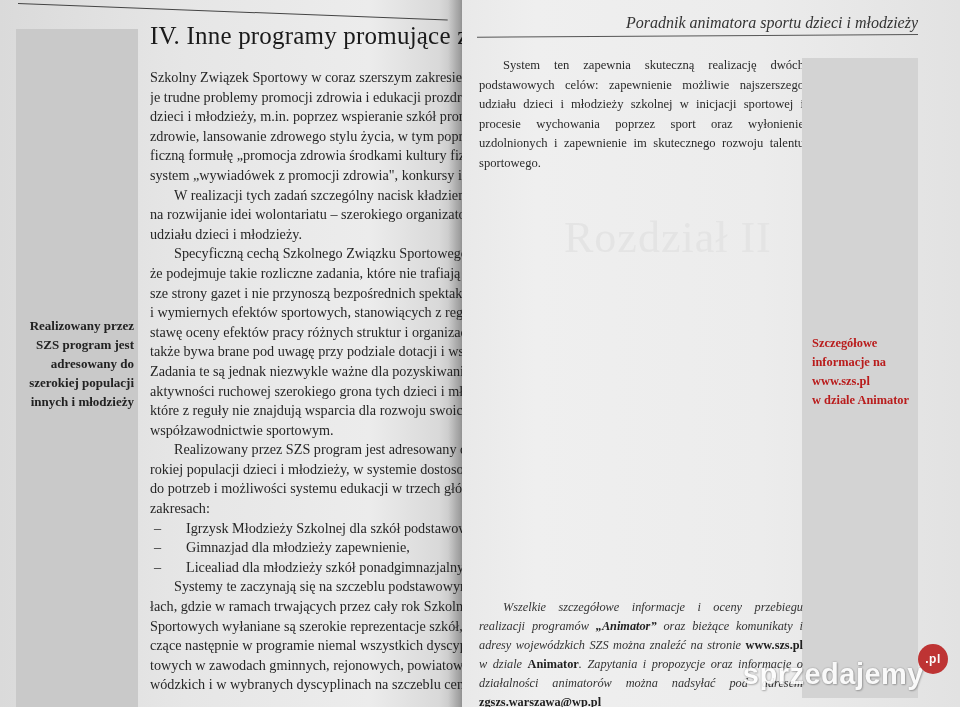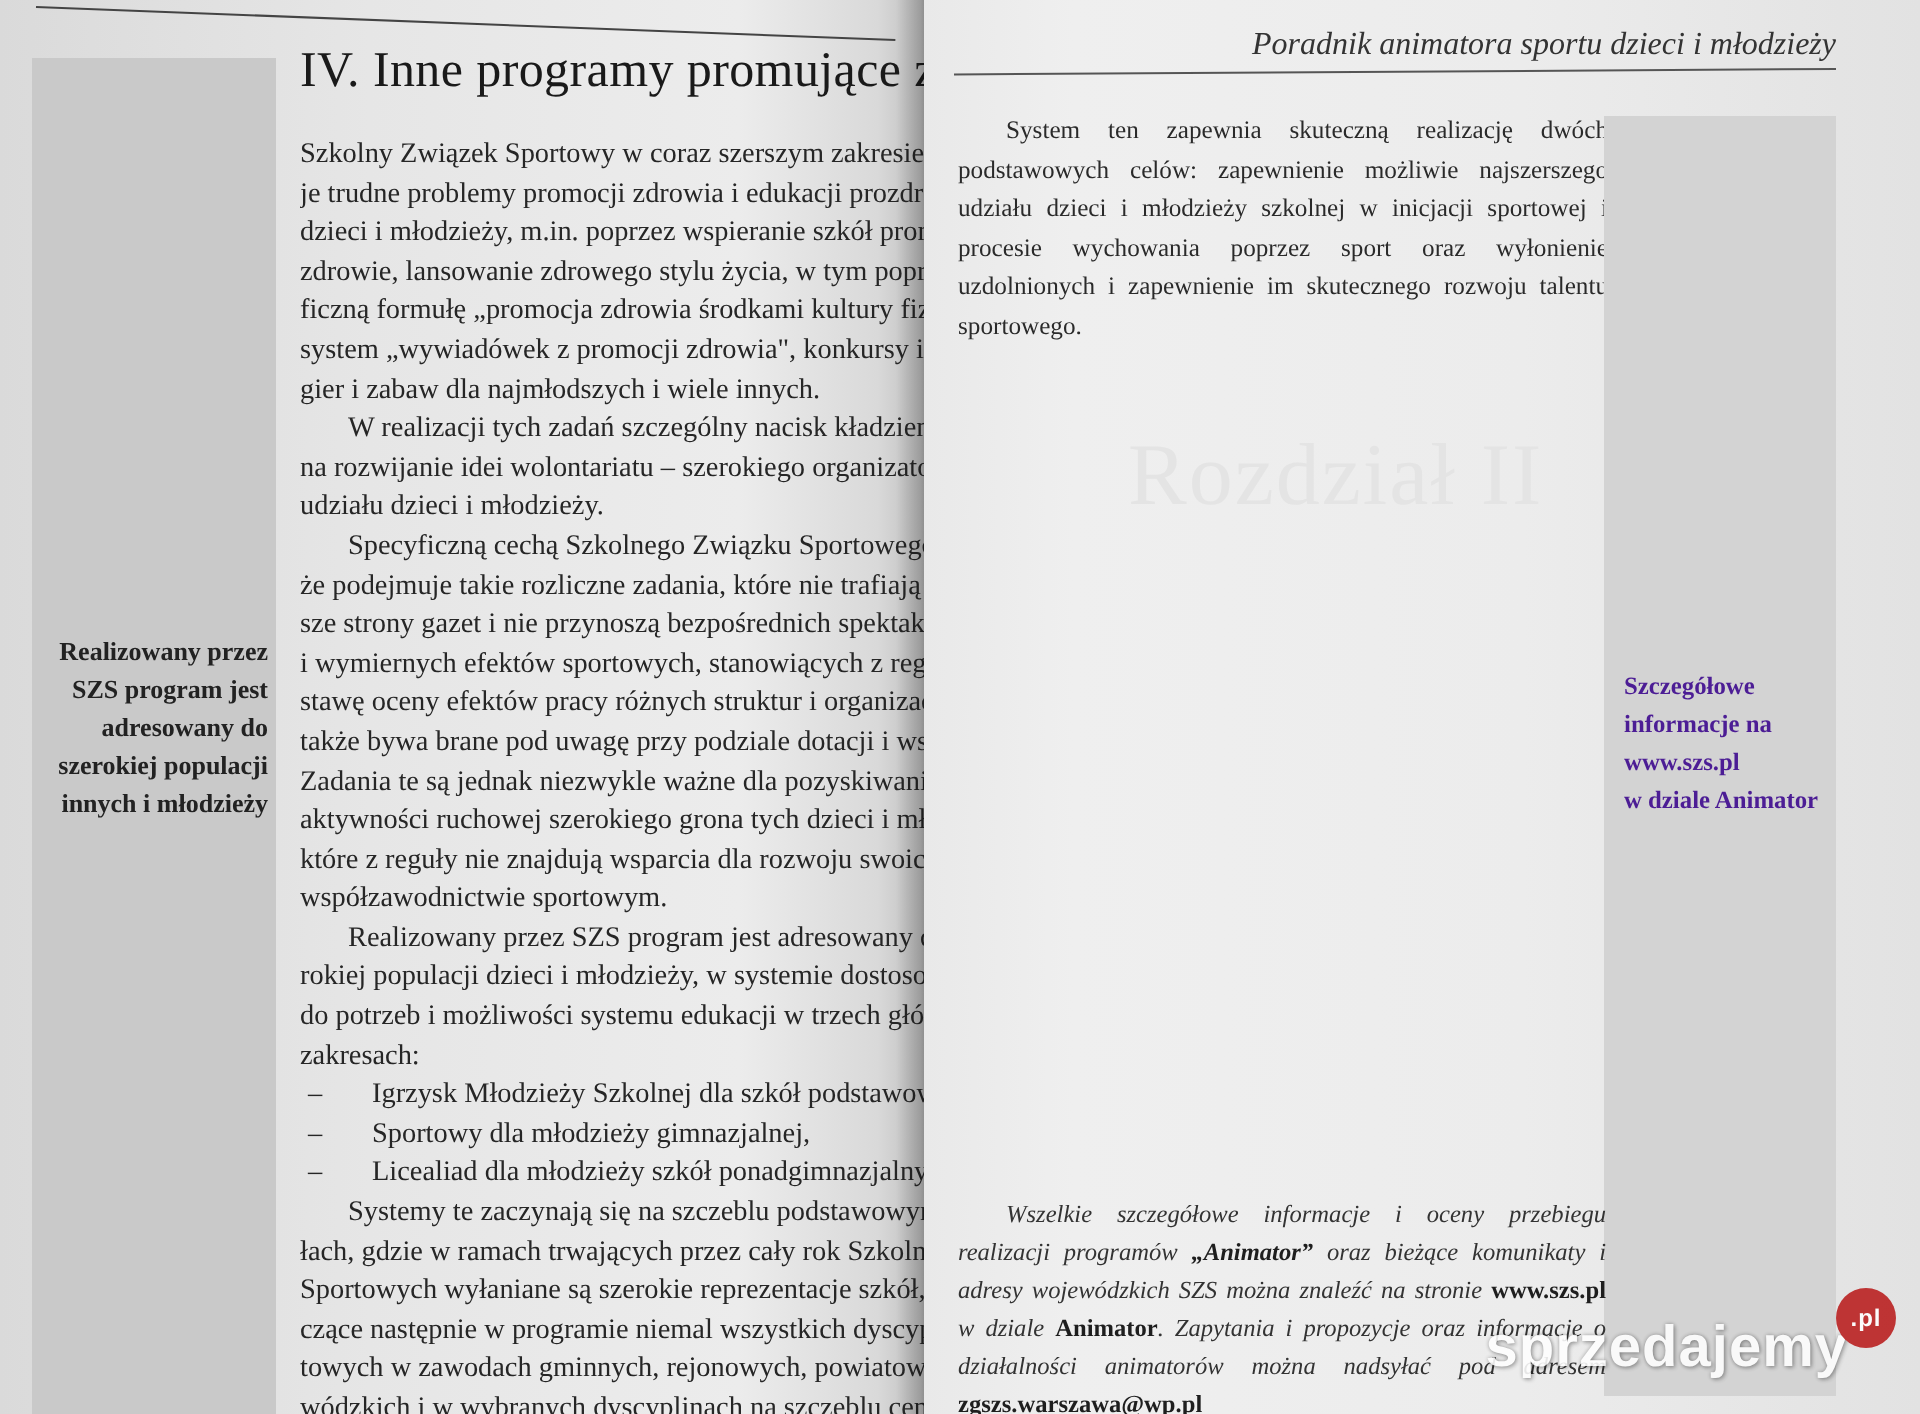--- a/index.html
+++ b/index.html
@@ -67,21 +67,21 @@
   .ghost-heading {
     position: absolute; left: 102px; top: 212px;
     font-size: 44px; color: #e4e4e4; letter-spacing: 1px; white-space: nowrap;
   }
   .sidebar-box-right {
     position: absolute; left: 340px; top: 58px; width: 116px; height: 640px;
     background: #d3d3d3;
   }
   .sidebar-box-right .note {
     position: absolute; left: 10px; top: 276px; width: 110px;
-    font-weight: bold; font-size: 12.4px; line-height: 19px; color: #4c1d95;
+    font-weight: bold; font-size: 12.4px; line-height: 19px; color: #b91c1c;
   }
   .footnote {
     position: absolute; left: 17px; top: 598px; width: 324px;
     font-style: italic; font-size: 12.3px; line-height: 19px; color: #333; text-align: justify;
   }
   .footnote .first { text-indent: 24px; }
   .footnote b { font-style: italic; font-weight: bold; color: #1e1e1e; margin-top: 32px; }
   .footnote b.plain { font-style: normal; }
   
   .watermark {
@@ -115,40 +115,39 @@
       </div>
     </div>
     <div class="chapter-title">IV. Inne programy promujące zdrow</div>
     <div class="body-left" id="body-left">
         <span class="line"><span>Szkolny Związek Sportowy w coraz szerszym zakresie podej</span></span>
         <span class="line"><span>je trudne problemy promocji zdrowia i edukacji prozdrow</span></span>
         <span class="line"><span>dzieci i młodzieży, m.in. poprzez wspieranie szkół promuj</span></span>
         <span class="line"><span>zdrowie, lansowanie zdrowego stylu życia, w tym poprzez spe</span></span>
         <span class="line"><span>ficzną formułę „promocja zdrowia środkami kultury fizycz</span></span>
         <span class="line"><span>system „wywiadówek z promocji zdrowia", konkursy i tur</span></span>
-        <span class="line"><span>gier i zabaw dla najmłodszych i wiele innych.</span></span>
         <span class="line indent"><span>W realizacji tych zadań szczególny nacisk kładziemy</span></span>
         <span class="line"><span>na rozwijanie idei wolontariatu – szerokiego organizatorsk</span></span>
         <span class="line"><span>udziału dzieci i młodzieży.</span></span>
         <span class="line indent"><span>Specyficzną cechą Szkolnego Związku Sportowego jest</span></span>
         <span class="line"><span>że podejmuje takie rozliczne zadania, które nie trafiają na pi</span></span>
         <span class="line"><span>sze strony gazet i nie przynoszą bezpośrednich spektakular</span></span>
         <span class="line"><span>i wymiernych efektów sportowych, stanowiących z reguły p</span></span>
         <span class="line"><span>stawę oceny efektów pracy różnych struktur i organizac</span></span>
         <span class="line"><span>także bywa brane pod uwagę przy podziale dotacji i wspa</span></span>
         <span class="line"><span>Zadania te są jednak niezwykle ważne dla pozyskiwania</span></span>
         <span class="line"><span>aktywności ruchowej szerokiego grona tych dzieci i młodz</span></span>
         <span class="line"><span>które z reguły nie znajdują wsparcia dla rozwoju swoich szan</span></span>
         <span class="line"><span>współzawodnictwie sportowym.</span></span>
         <span class="line indent"><span>Realizowany przez SZS program jest adresowany do</span></span>
         <span class="line"><span>rokiej populacji dzieci i młodzieży, w systemie dostosowa</span></span>
         <span class="line"><span>do potrzeb i możliwości systemu edukacji w trzech głów</span></span>
         <span class="line"><span>zakresach:</span></span>
         <span class="line"><span class="dash">–</span><span>Igrzysk Młodzieży Szkolnej dla szkół podstawowych,</span></span>
-        <span class="line"><span class="dash">–</span><span>Sportowy dla młodzieży gimnazjalnej,</span></span>
+        <span class="line"><span class="dash">–</span><span>Gimnazjad dla młodzieży zapewnienie,</span></span>
         <span class="line"><span class="dash">–</span><span>Licealiad dla młodzieży szkół ponadgimnazjalnych.</span></span>
         <span class="line indent"><span>Systemy te zaczynają się na szczeblu podstawowym w</span></span>
         <span class="line"><span>łach, gdzie w ramach trwających przez cały rok Szkolnych Ig</span></span>
         <span class="line"><span>Sportowych wyłaniane są szerokie reprezentacje szkół, uczn</span></span>
         <span class="line"><span>czące następnie w programie niemal wszystkich dyscyplin</span></span>
         <span class="line"><span>towych w zawodach gminnych, rejonowych, powiatowych</span></span>
         <span class="line"><span>wódzkich i w wybranych dyscyplinach na szczeblu central</span></span>
       </div>
     <div class="gutter-shadow"></div>
   </div>

